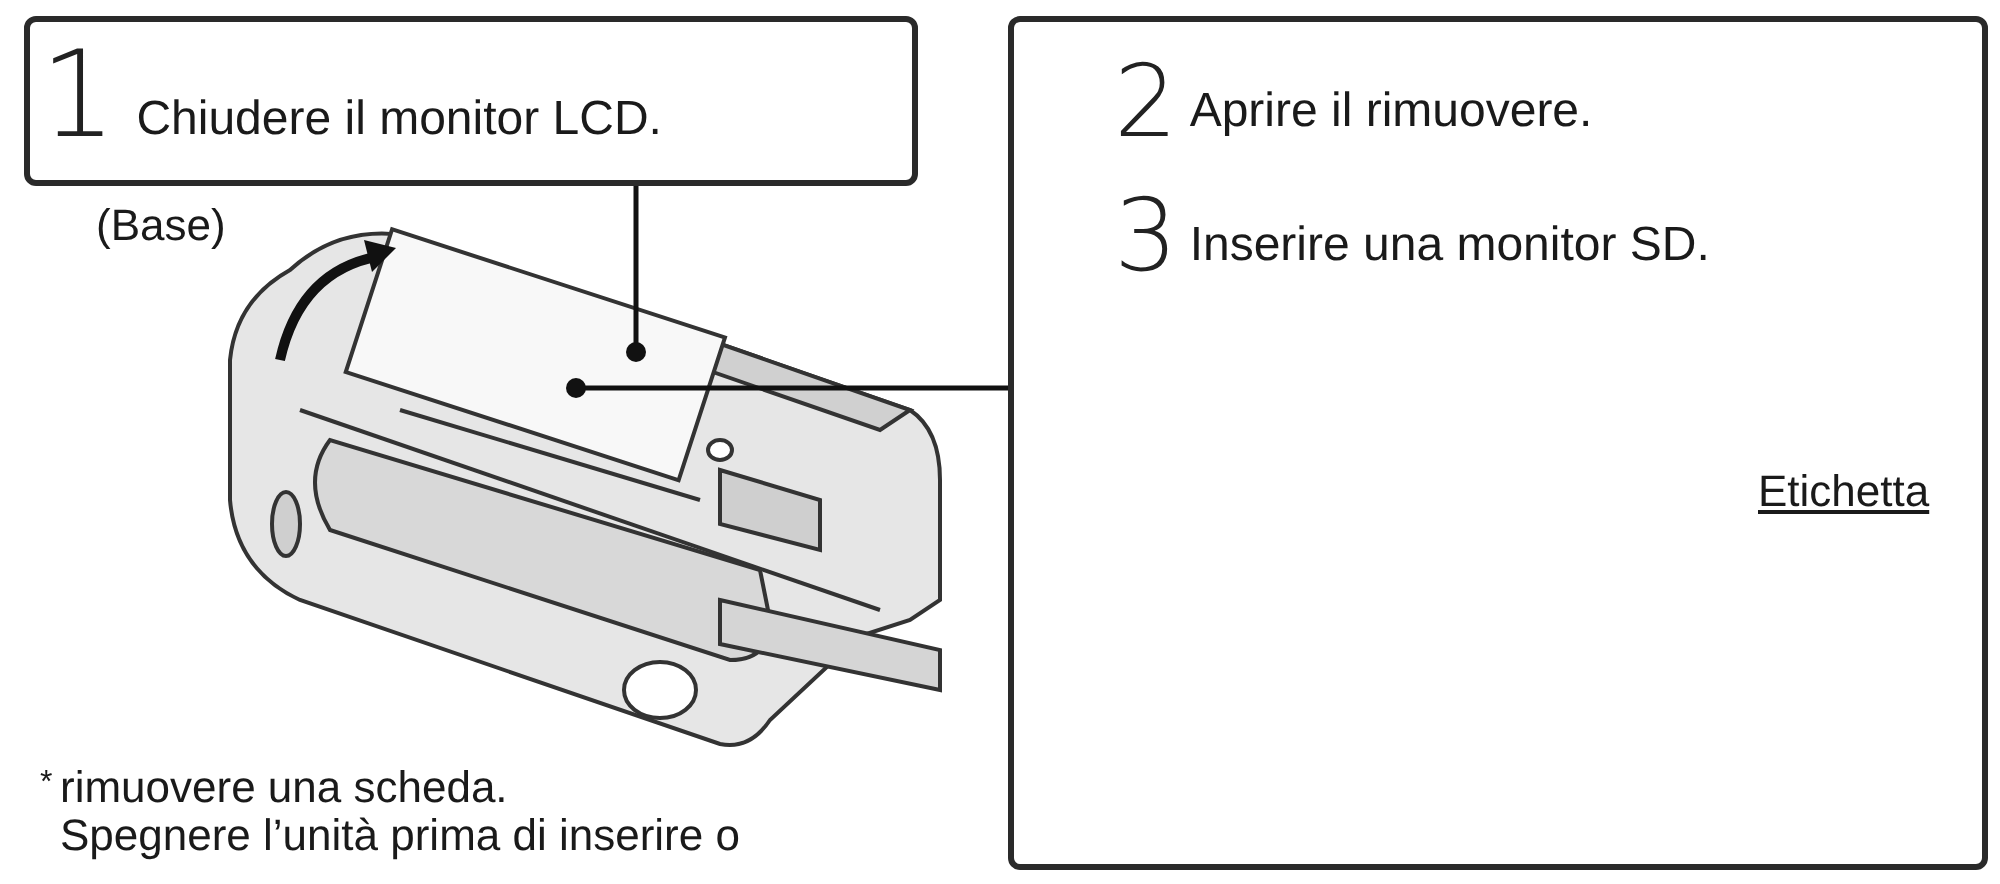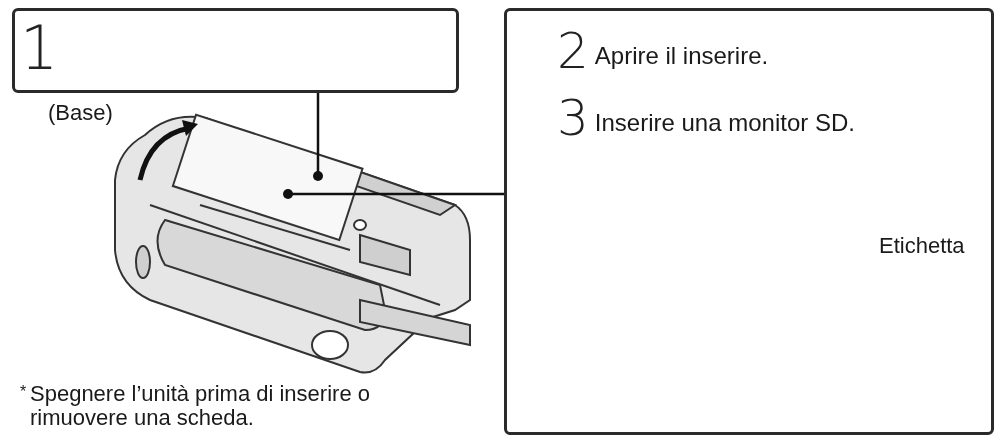--- a/index.html
+++ b/index.html
@@ -13,21 +13,21 @@
   #s1 { left:20px; top:18px; }
   #s1 .num { font-size:60px; }
   #s2 { left:50px; top:15px; }
   #s2 .num { font-size:50px; }
   #s3 { left:50px; top:82px; }
   #s3 .num { font-size:50px; }
   .s23txt { font-size:24px; margin-left:6px; padding-bottom:6px; }
   #base-label { position:absolute; left:48px; top:100px; font-size:22px; }
   #note { position:absolute; left:30px; top:382px; font-size:22px; line-height:24px; }
   #note .star { position:absolute; left:-10px; top:-2px; font-size:16px; }
-  #etichetta { position:absolute; left:879px; top:233px; font-size:22px; }
+  #etichetta { position:absolute; left:879px; top:233px; font-size:22px;text-decoration:underline; }
   svg { position:absolute; left:0; top:0; }
 </style>
 </head>
 <body>
 
 <svg width="1000" height="442">
 
   <g stroke="#333" stroke-width="2" fill="#e6e6e6">
     <path d="M145,135 Q170,112 205,118 L455,205 Q470,215 470,240 L470,300 L455,310 L430,318 L385,360 Q375,375 360,372 L150,300 Q118,285 115,250 L115,180 Q118,150 145,135 Z"></path>
     <path d="M205,118 L455,205 L440,215 L195,130 Z" fill="#d0d0d0"></path>
@@ -70,32 +70,33 @@
   <g>
     <rect x="814" y="327" width="8" height="42" fill="#111"></rect>
     <polygon points="804,365 832,365 818,390" fill="#111"></polygon>
   </g>
 </svg>
 
 <div class="box" id="box1"></div>
 <div class="box" id="box2">
   <div class="step" id="s2">
     <span class="num">2</span>
-    <span class="s23txt">Aprire il inserire.</span>
+    <span class="s23txt">Aprire il rimuovere.</span>
   </div>
   <div class="step" id="s3">
     <span class="num">3</span>
     <span class="s23txt">Inserire una monitor SD.</span>
   </div>
 </div>
 
 <div class="step" id="s1">
   <span class="num">1</span>
+  <span class="txt">Chiudere il monitor LCD.</span>
 </div>
 
 <div id="base-label">(Base)</div>
 <div id="etichetta">Etichetta</div>
 
 <div id="note">
   <span class="star">*</span>
+  <div>rimuovere una scheda.</div>
   <div>Spegnere l’unità prima di inserire o</div>
-  <div>rimuovere una scheda.</div>
 </div>
 
 </body></html>

